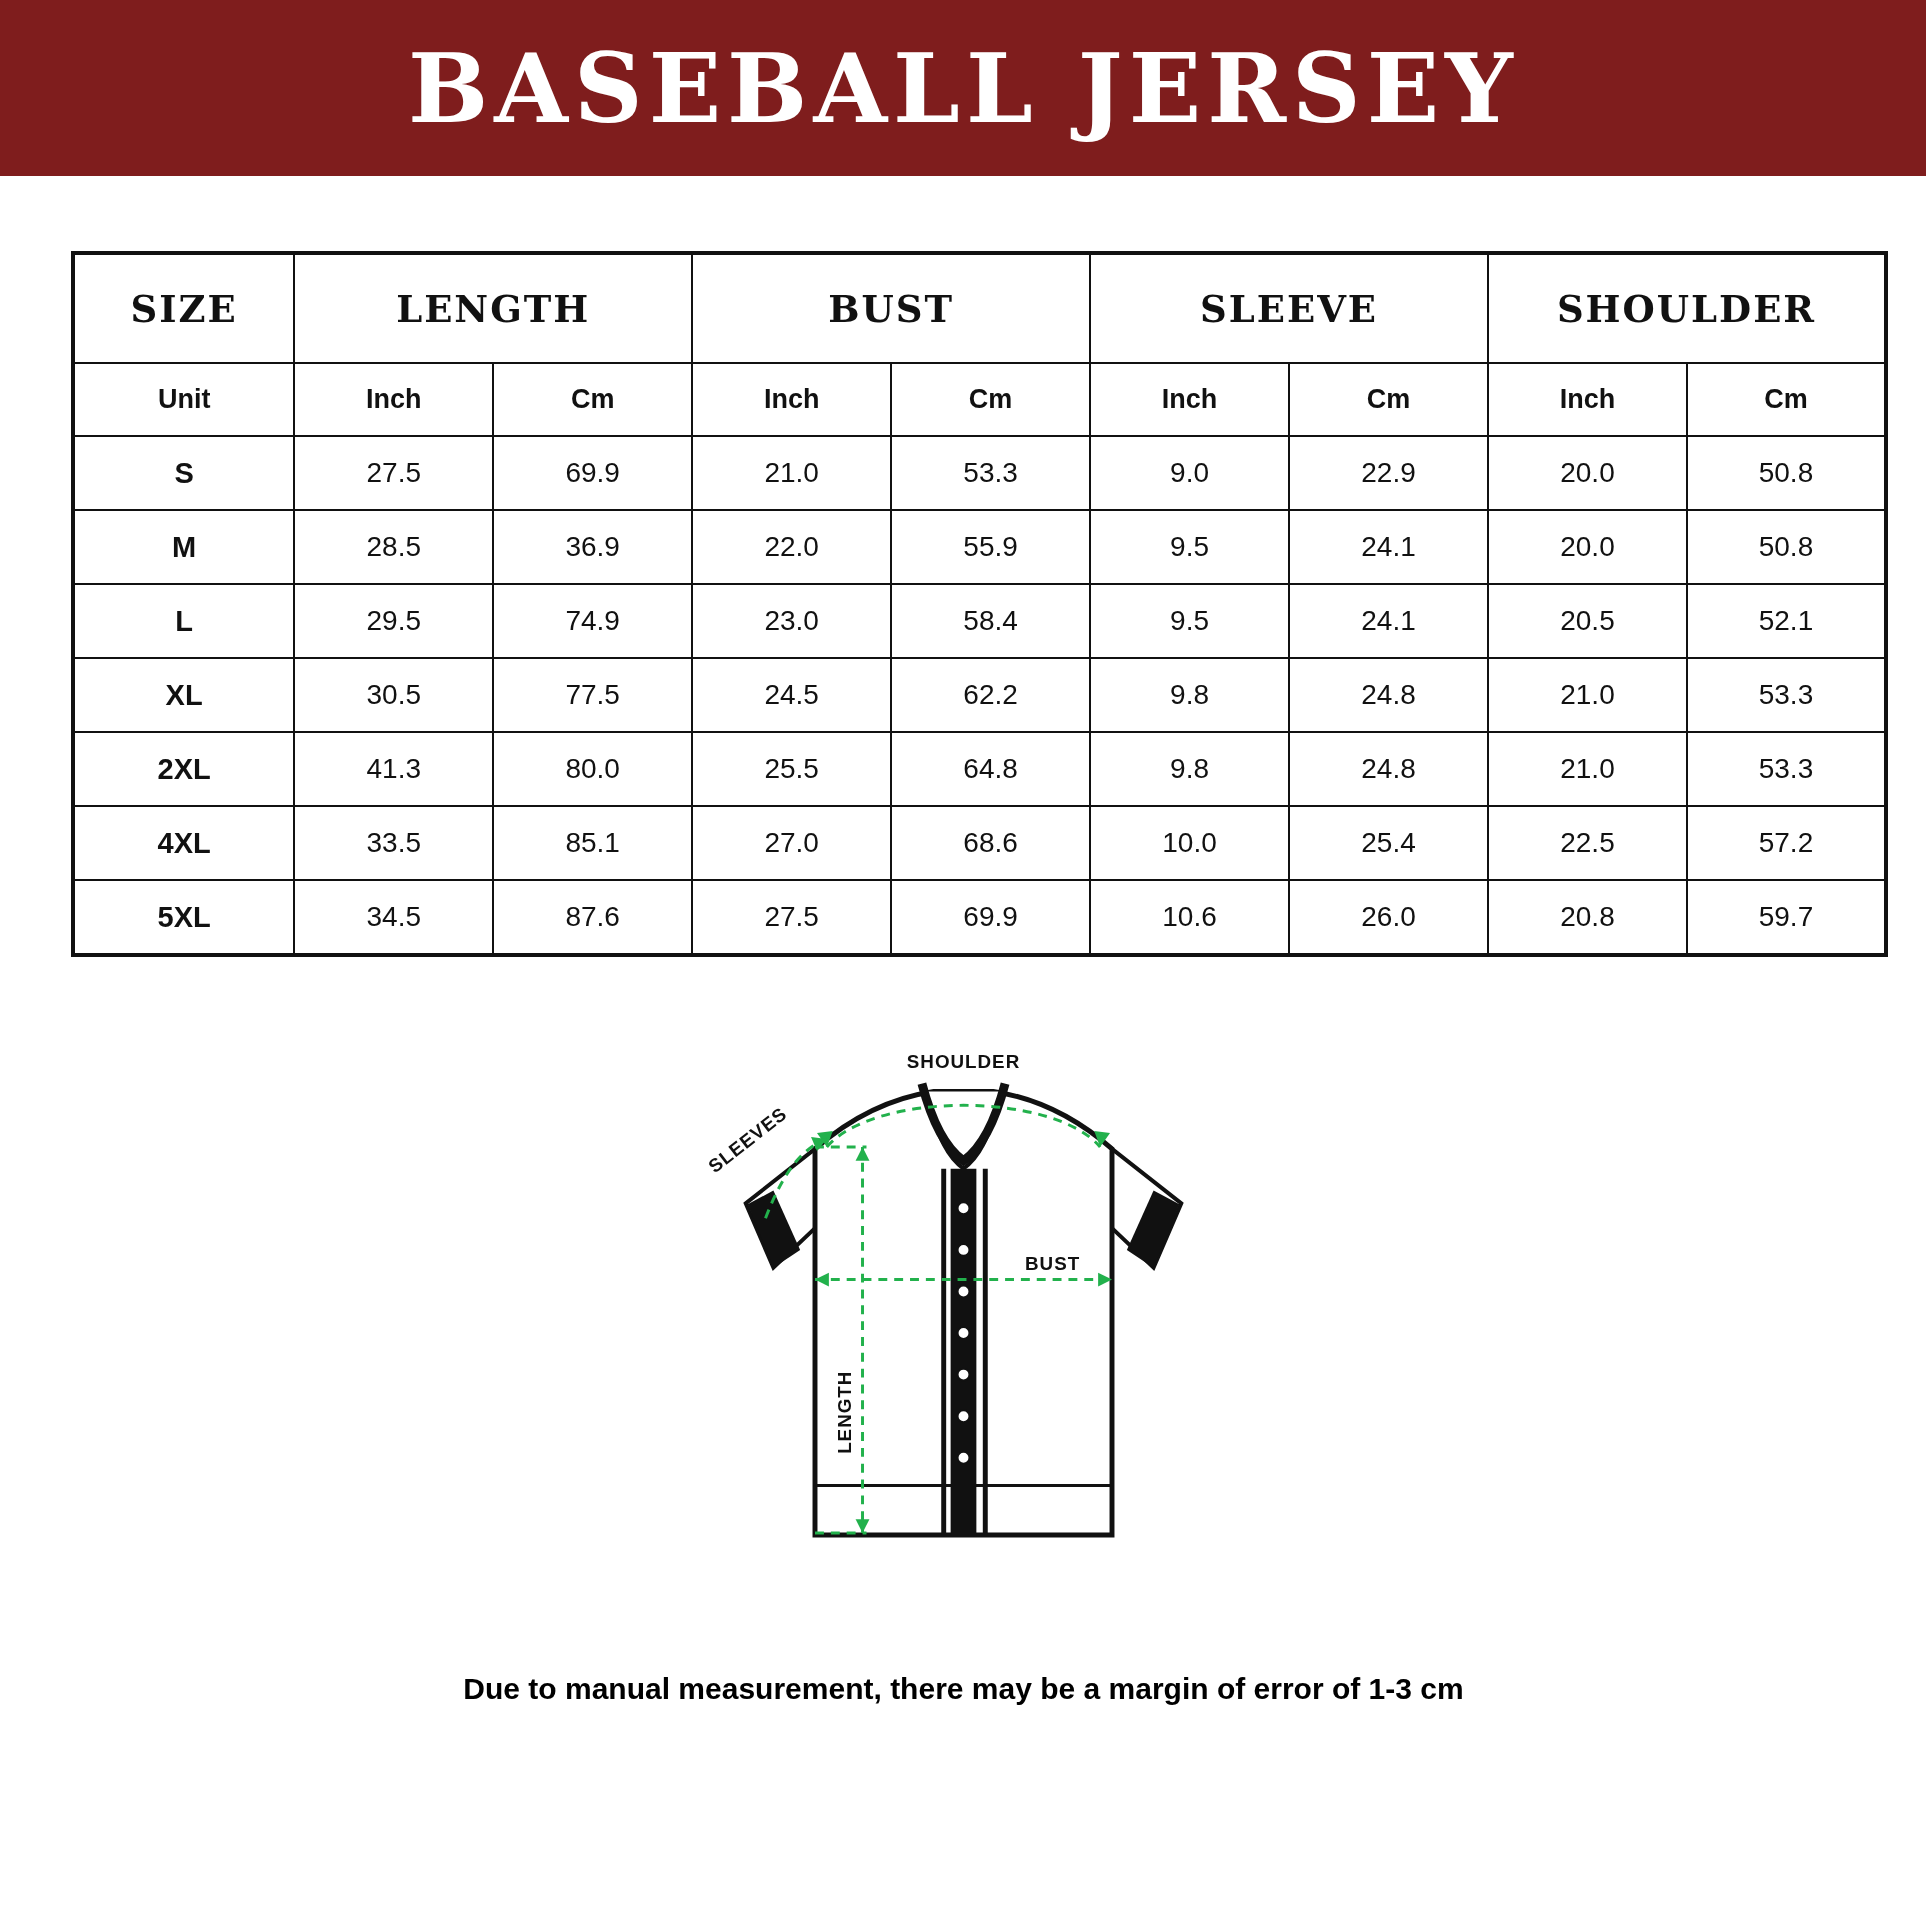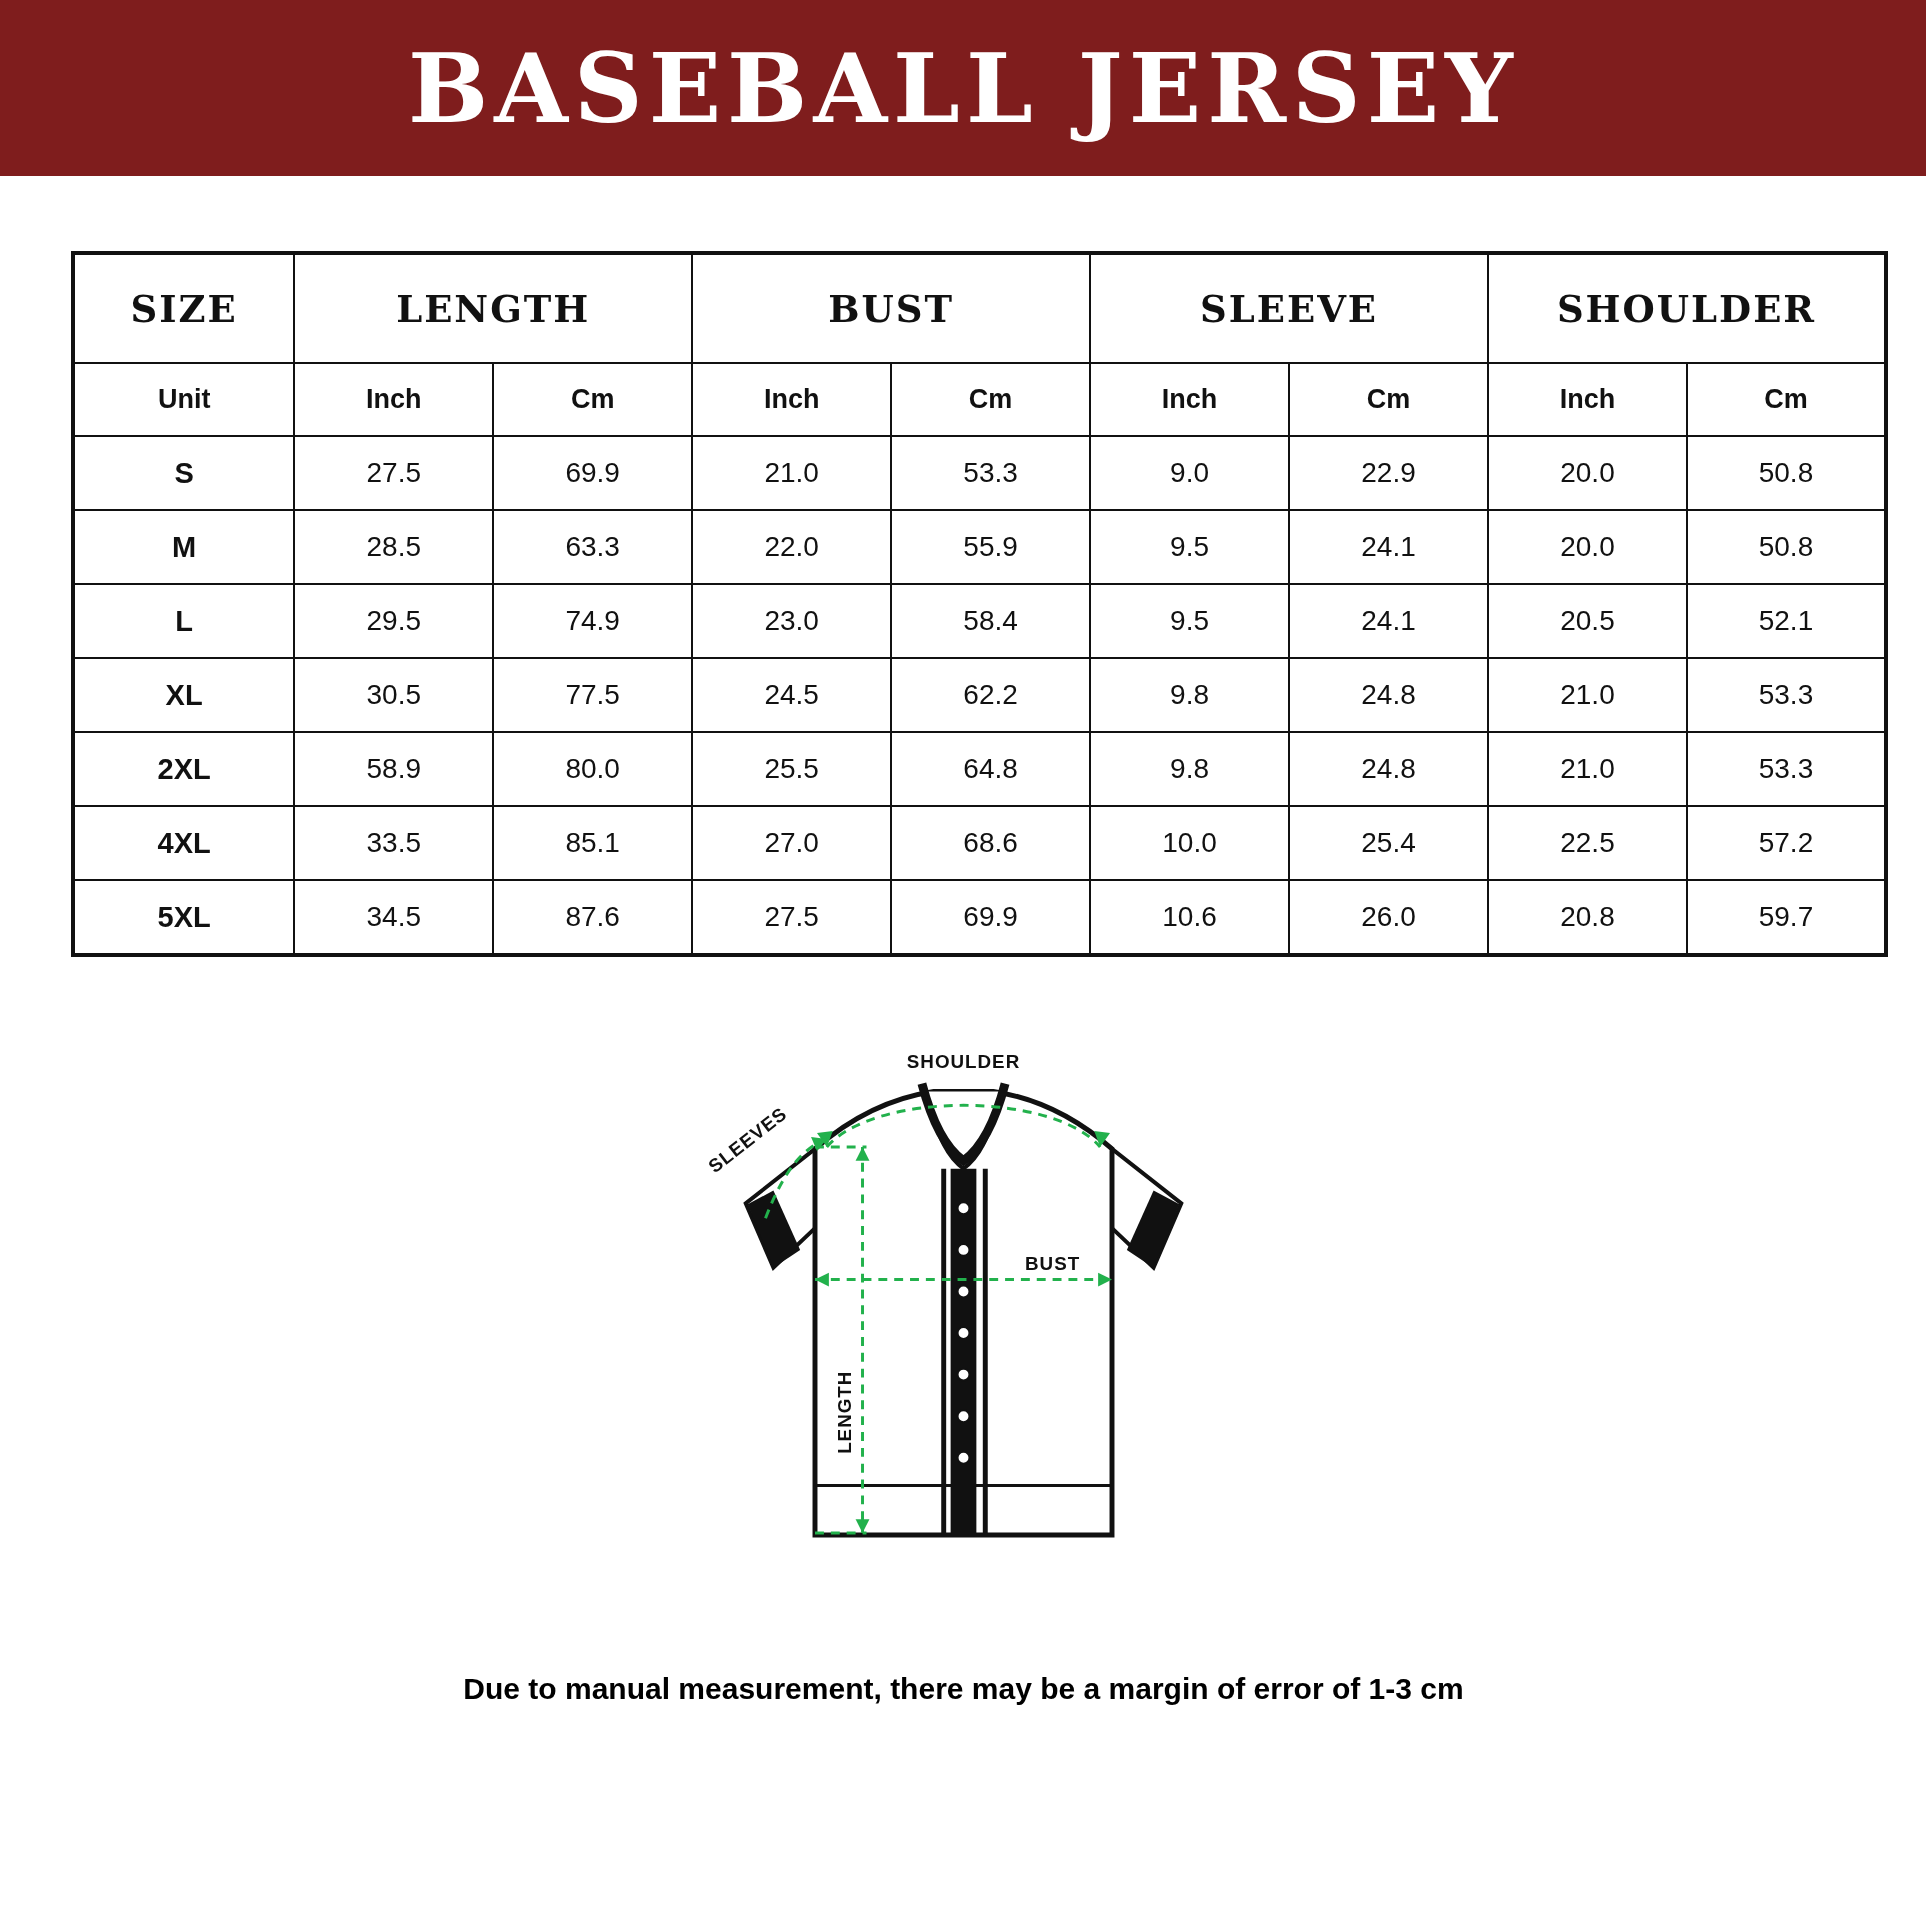--- a/index.html
+++ b/index.html
@@ -156,21 +156,21 @@
         <td>21.0</td>
         <td>53.3</td>
         <td>9.0</td>
         <td>22.9</td>
         <td>20.0</td>
         <td>50.8</td>
       </tr>
       <tr class="data-row">
         <td class="size-cell">M</td>
         <td>28.5</td>
-        <td>63.3</td>
+        <td>36.9</td>
         <td>22.0</td>
         <td>55.9</td>
         <td>9.5</td>
         <td>24.1</td>
         <td>20.0</td>
         <td>50.8</td>
       </tr>
       <tr class="data-row">
         <td class="size-cell">L</td>
         <td>29.5</td>
@@ -188,21 +188,21 @@
         <td>77.5</td>
         <td>24.5</td>
         <td>62.2</td>
         <td>9.8</td>
         <td>24.8</td>
         <td>21.0</td>
         <td>53.3</td>
       </tr>
       <tr class="data-row">
         <td class="size-cell">2XL</td>
-        <td>58.9</td>
+        <td>41.3</td>
         <td>80.0</td>
         <td>25.5</td>
         <td>64.8</td>
         <td>9.8</td>
         <td>24.8</td>
         <td>21.0</td>
         <td>53.3</td>
       </tr>
       <tr class="data-row">
         <td class="size-cell">4XL</td>

